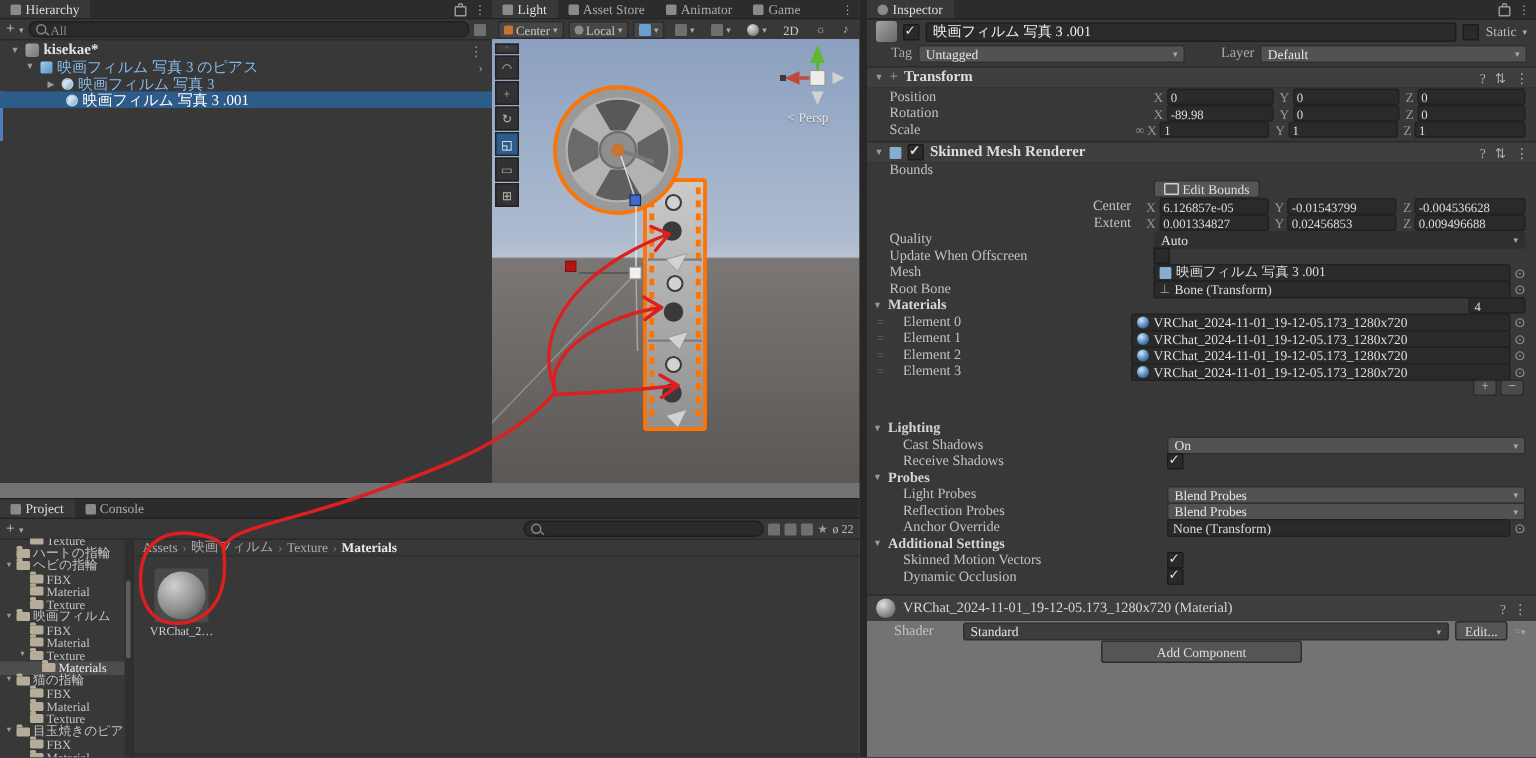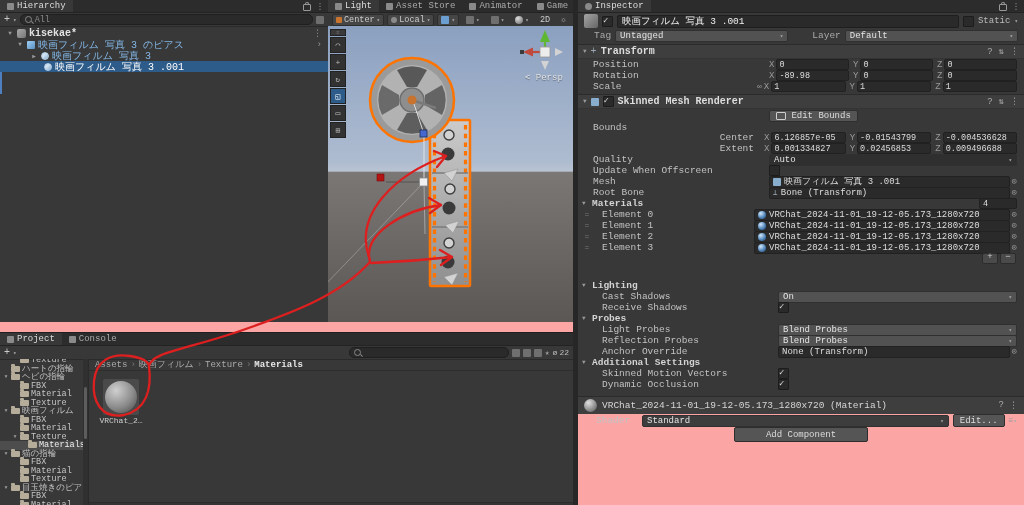--- a/index.html
+++ b/index.html
@@ -1,17 +1,17 @@
 <!DOCTYPE html>
 <html style="--selection: #2d5c8b; --prefab-text: #84b8e8; --outline-orange: #ff7300; --annotation-red: #dd1f1f; --header-bg: #3e3e3e; --panel-bg: #383838; --tabbar-bg: #2c2c2c; --field-bg: #2a2a2a;"><head>
 <meta charset="utf-8">
 <style>
   html,body{margin:0;padding:0;background:#1b1b1b}
-  #app{position:relative;width:1024px;height:505px;background:#fca5a5;overflow:hidden;
-       font-family:Liberation Mono, monospace;color:#c8c8c8;font-size:10px;cursor:default}
+  #app{position:relative;width:1024px;height:505px;background:#737373;overflow:hidden;
+       font-family:Liberation Serif, serif;color:#c8c8c8;font-size:10px;cursor:default}
   .panel{position:absolute;background:var(--panel-bg,#383838)}
   
   .tabbar{height:12px;background:var(--tabbar-bg,#2c2c2c);display:flex;align-items:stretch;border-bottom:1px solid #232323}
   .tab{display:flex;align-items:center;gap:3px;padding:0 7px;font-size:9px;color:#aaa;white-space:nowrap}
   .tab.active{background:var(--panel-bg,#383838);color:#ddd}
   .tabicon{width:7px;height:7px;background:#8a8a8a;border-radius:1px;flex:none}
   .tabbar .right{margin-left:auto;display:flex;align-items:center;gap:5px;padding-right:4px;color:#999}
   .dots{font-size:8px;color:#aaa}
   .lock{width:6px;height:5px;border:1px solid #999;border-radius:1px;position:relative;margin-top:2px}
   .lock::before{content:"";position:absolute;left:1px;top:-3px;width:2px;height:2px;border:1px solid #999;border-bottom:none;border-radius:2px 2px 0 0}
@@ -579,28 +579,28 @@
       <span class="fold">▼</span>
       <span class="meshgrid"></span>
       <span class="checkbox checked"></span>
       <span>Skinned Mesh Renderer</span>
       <div class="right">
         <span>?</span>
         <span>⇅</span>
         <span>⋮</span>
       </div>
     </div>
+    <div class="irow" style="height:10px">
+      <span class="lbl">Bounds</span>
+    </div>
     <div class="irow" style="height:13px">
       <span class="lbl"></span>
       <div class="btn" style="height:10px">
         <span class="ebicon"></span>&nbsp;<span>Edit Bounds</span>
       </div>
-    </div>
-    <div class="irow" style="height:10px">
-      <span class="lbl">Bounds</span>
     </div>
     <div class="irow">
       <span class="lbl rt">Center</span>
       <div class="fields">
         <div class="fgroup">
             <span class="axis">X</span>
             <div class="nfield">
               <span>6.126857e-05</span>
             </div>
           </div>

